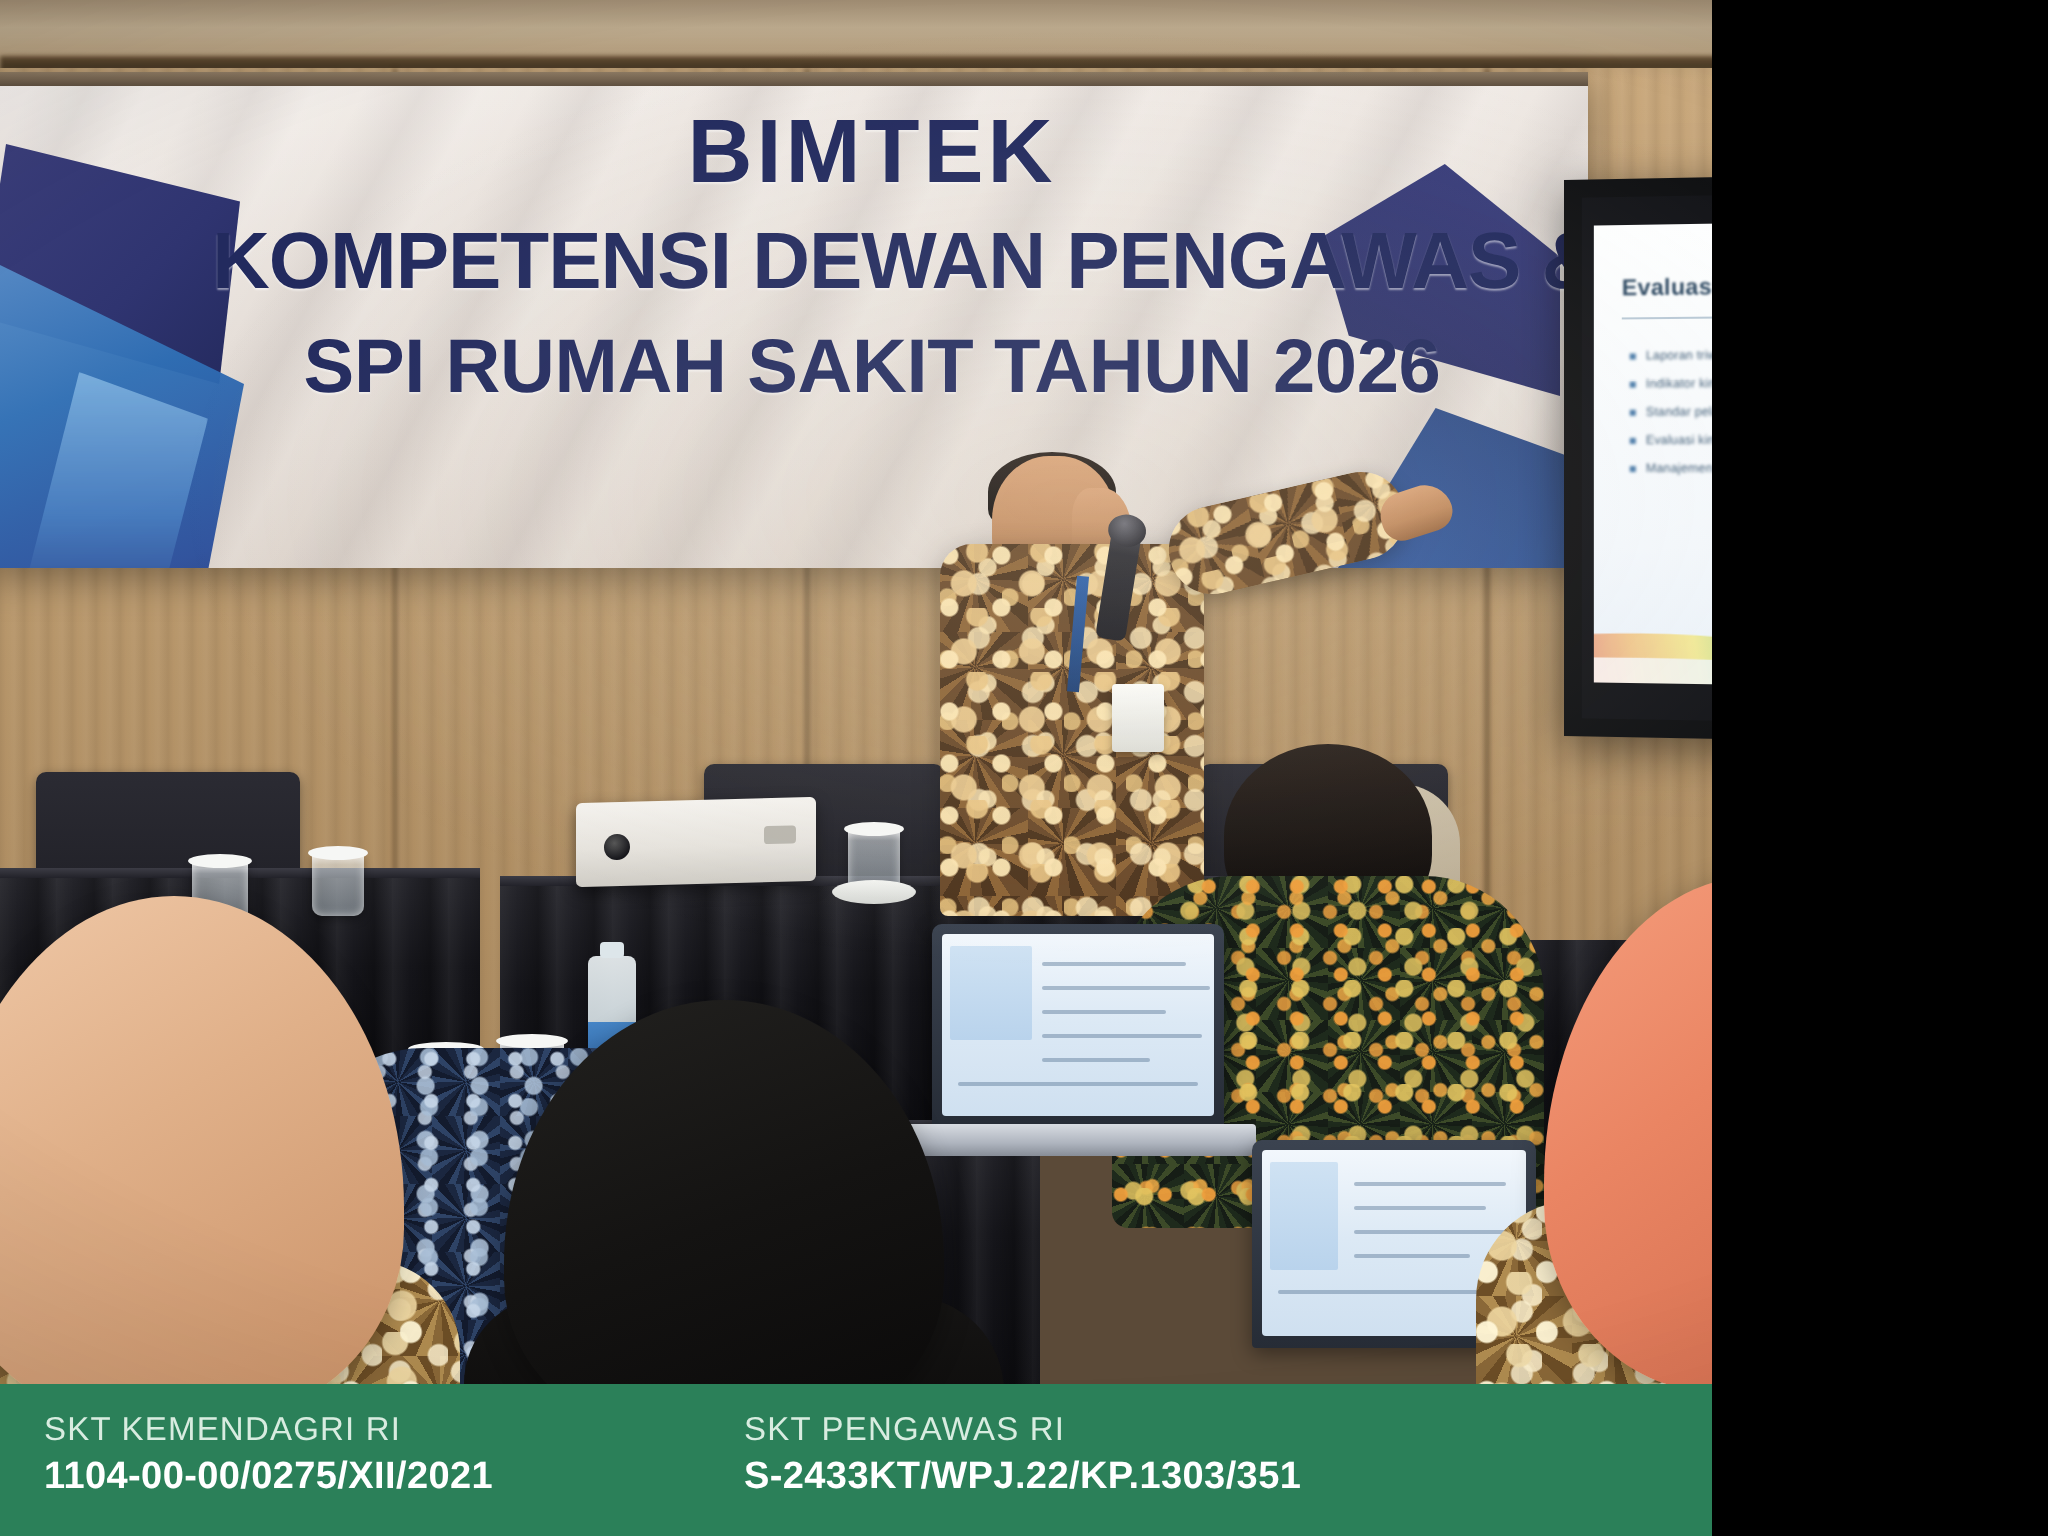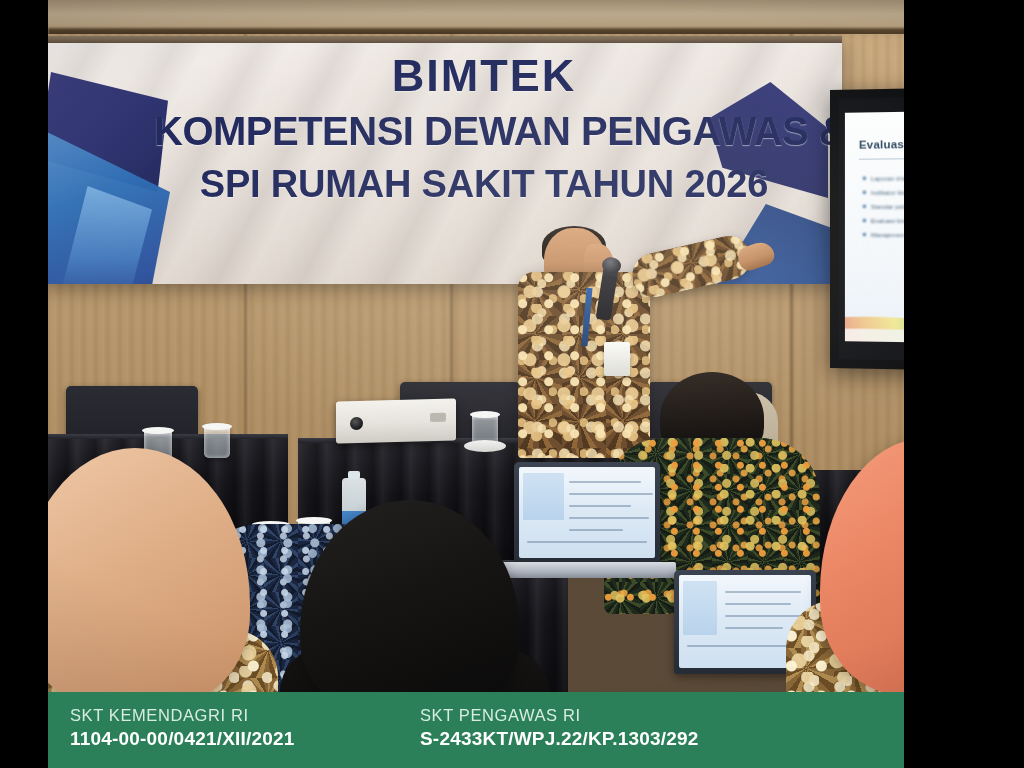--- a/index.html
+++ b/index.html
@@ -9,21 +9,20 @@
     background: #000;
     font-family: "Liberation Sans", sans-serif;
     overflow: hidden;
   }
 
   #stage {
     position: relative;
     width: 856px; height: 768px;
     overflow: hidden;
     background: #5b4a38;
-    margin-left: 48px;
   }
 
   
   .ceiling {
     position: absolute; left: 0; top: 0; width: 1024px; height: 34px;
     background: linear-gradient(180deg,#cbb392 0%,#d9c4a3 40%,#b99f7c 100%);
   }
   .ceiling-edge {
     position: absolute; left: 0; top: 28px; width: 1024px; height: 10px;
     background: linear-gradient(180deg,#6d5538 0%,#4a3a26 60%,#8a7355 100%);
@@ -651,21 +650,21 @@
   <div id="hijab-salmon-body" class="batik-gold"></div>
   <div id="hijab-salmon" class="hijab"></div>
   <div id="right-edge-shoulder" class="batik-gold"></div>
 
   <div id="photo-blur-top"></div>
   <div id="photo-grade"></div>
 
   <div id="footer">
     <div class="foot-col" id="foot-col-1">
       <div class="foot-label">SKT KEMENDAGRI RI</div>
-      <div class="foot-value">1104-00-00/0421/XII/2021</div>
+      <div class="foot-value">1104-00-00/0275/XII/2021</div>
     </div>
     <div class="foot-col" id="foot-col-2">
       <div class="foot-label">SKT PENGAWAS RI</div>
-      <div class="foot-value">S-2433KT/WPJ.22/KP.1303/292</div>
+      <div class="foot-value">S-2433KT/WPJ.22/KP.1303/351</div>
     </div>
   </div>
 
 </div>
 
 </body></html>

